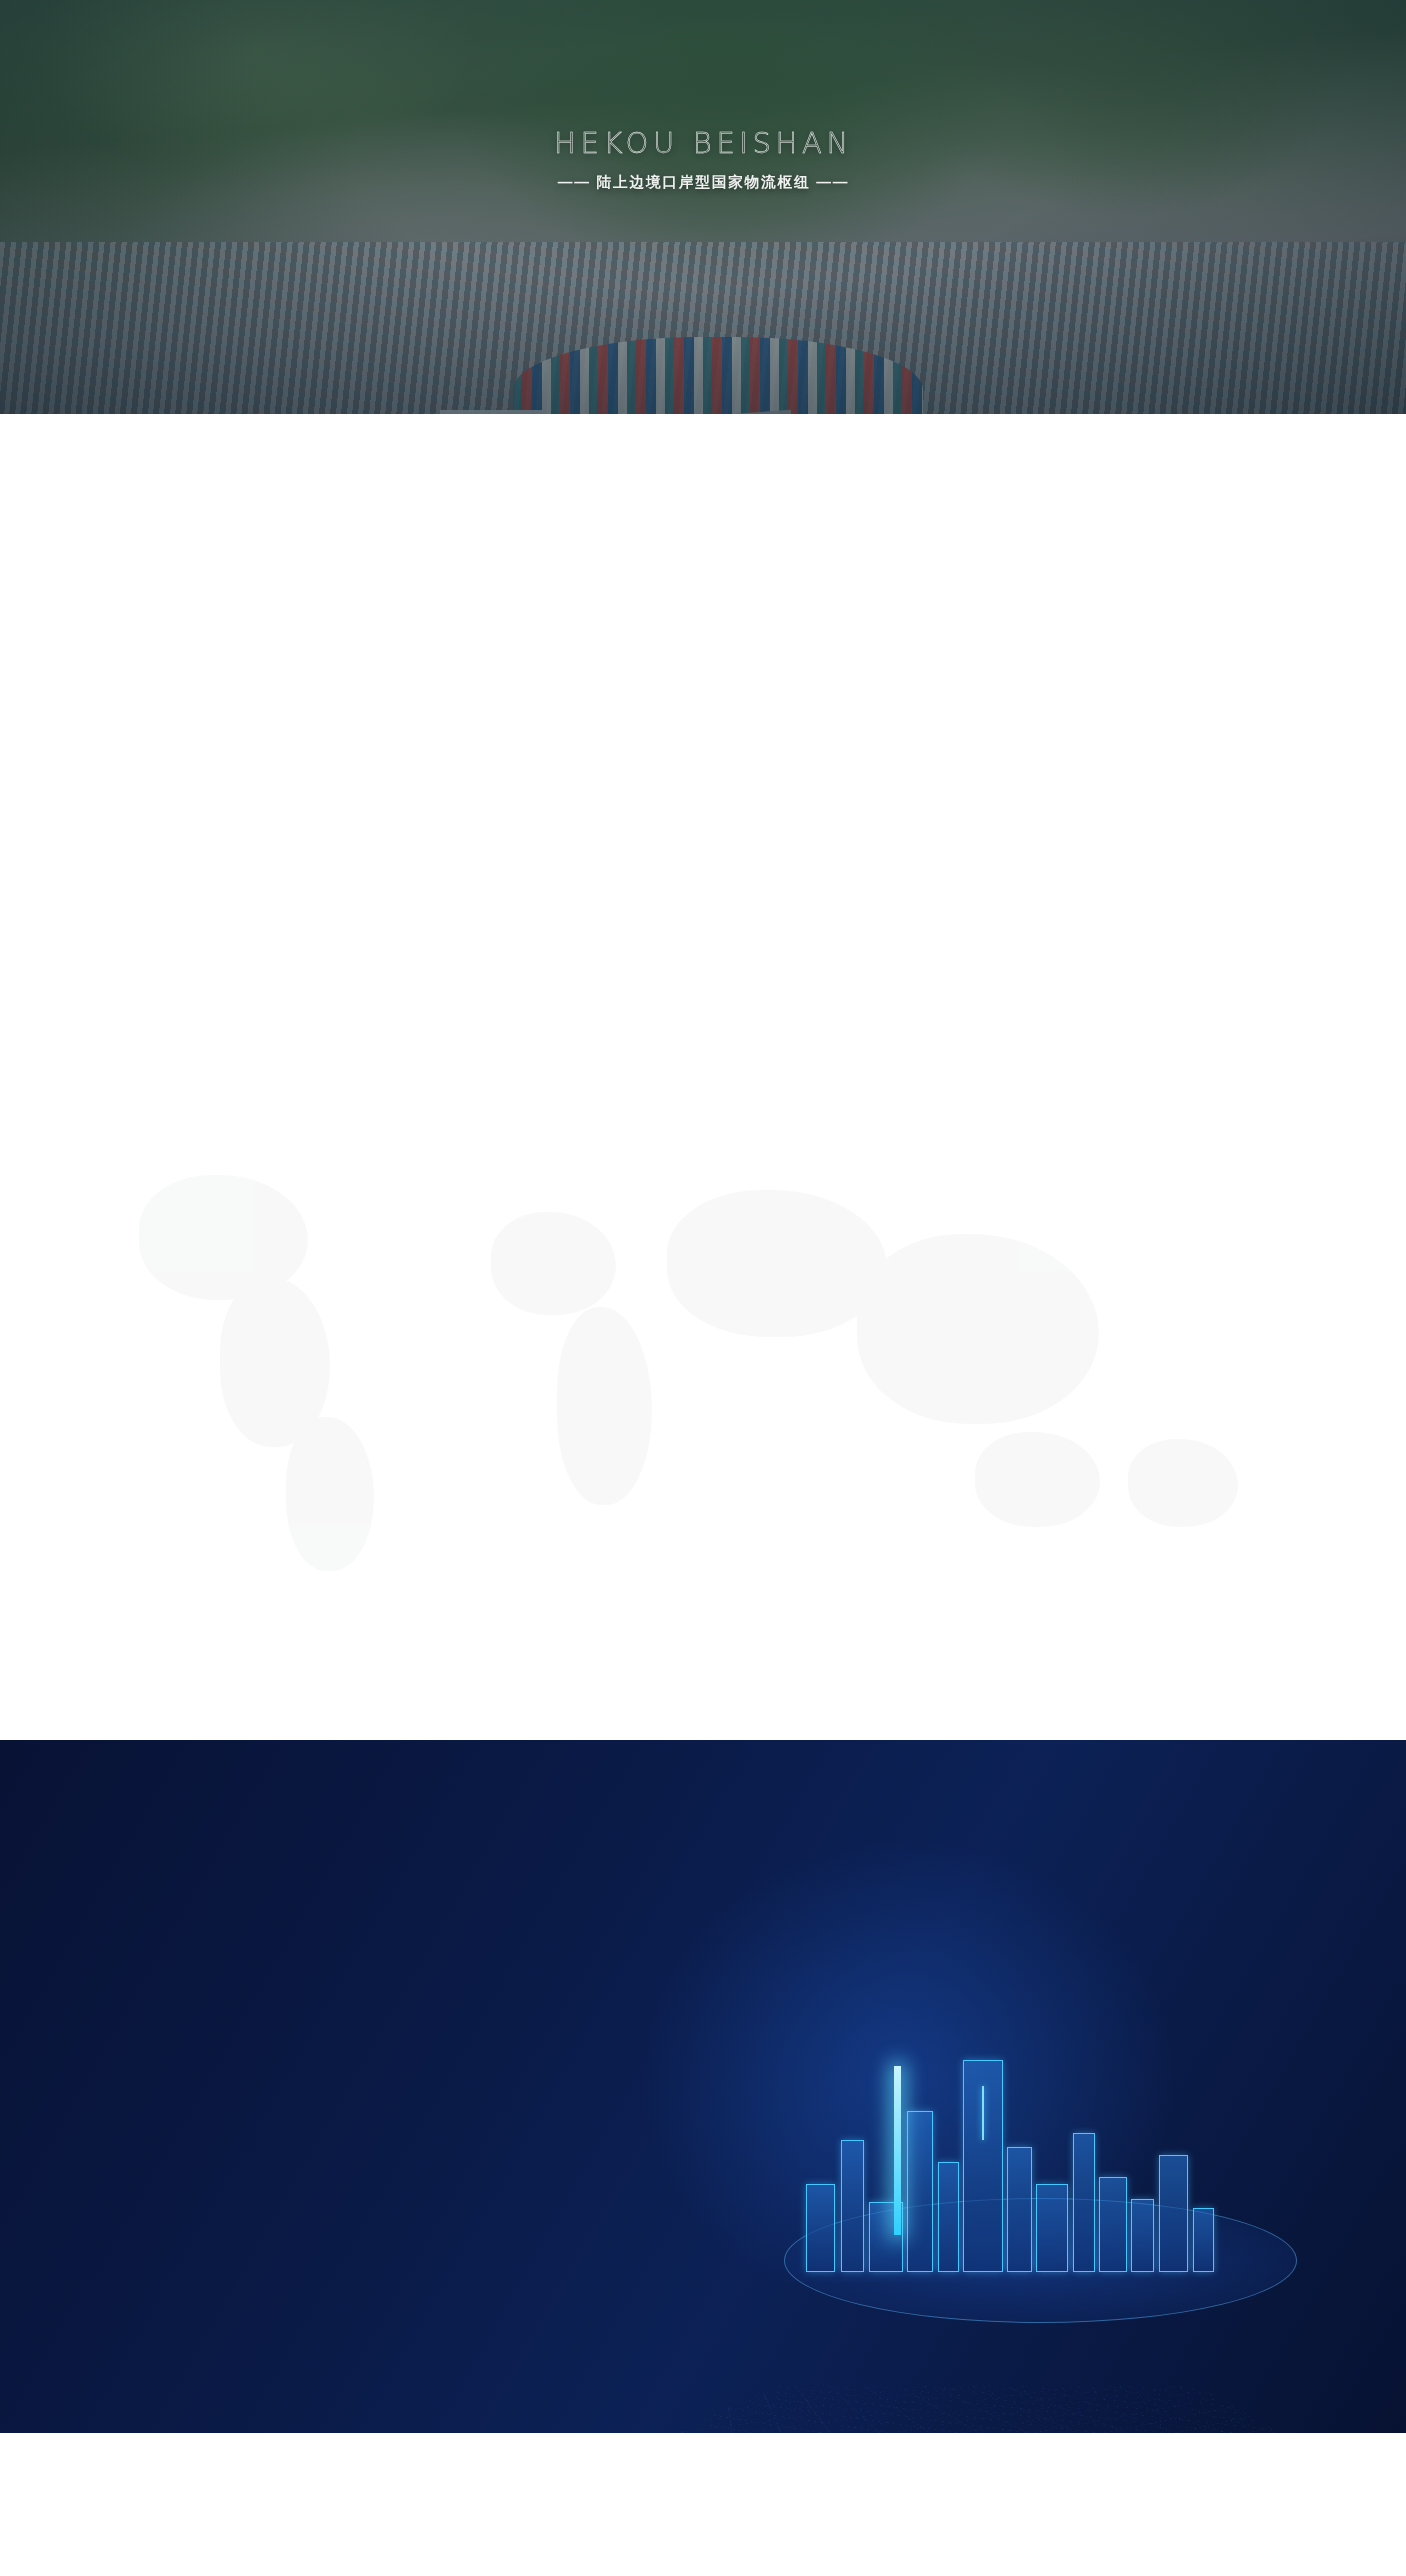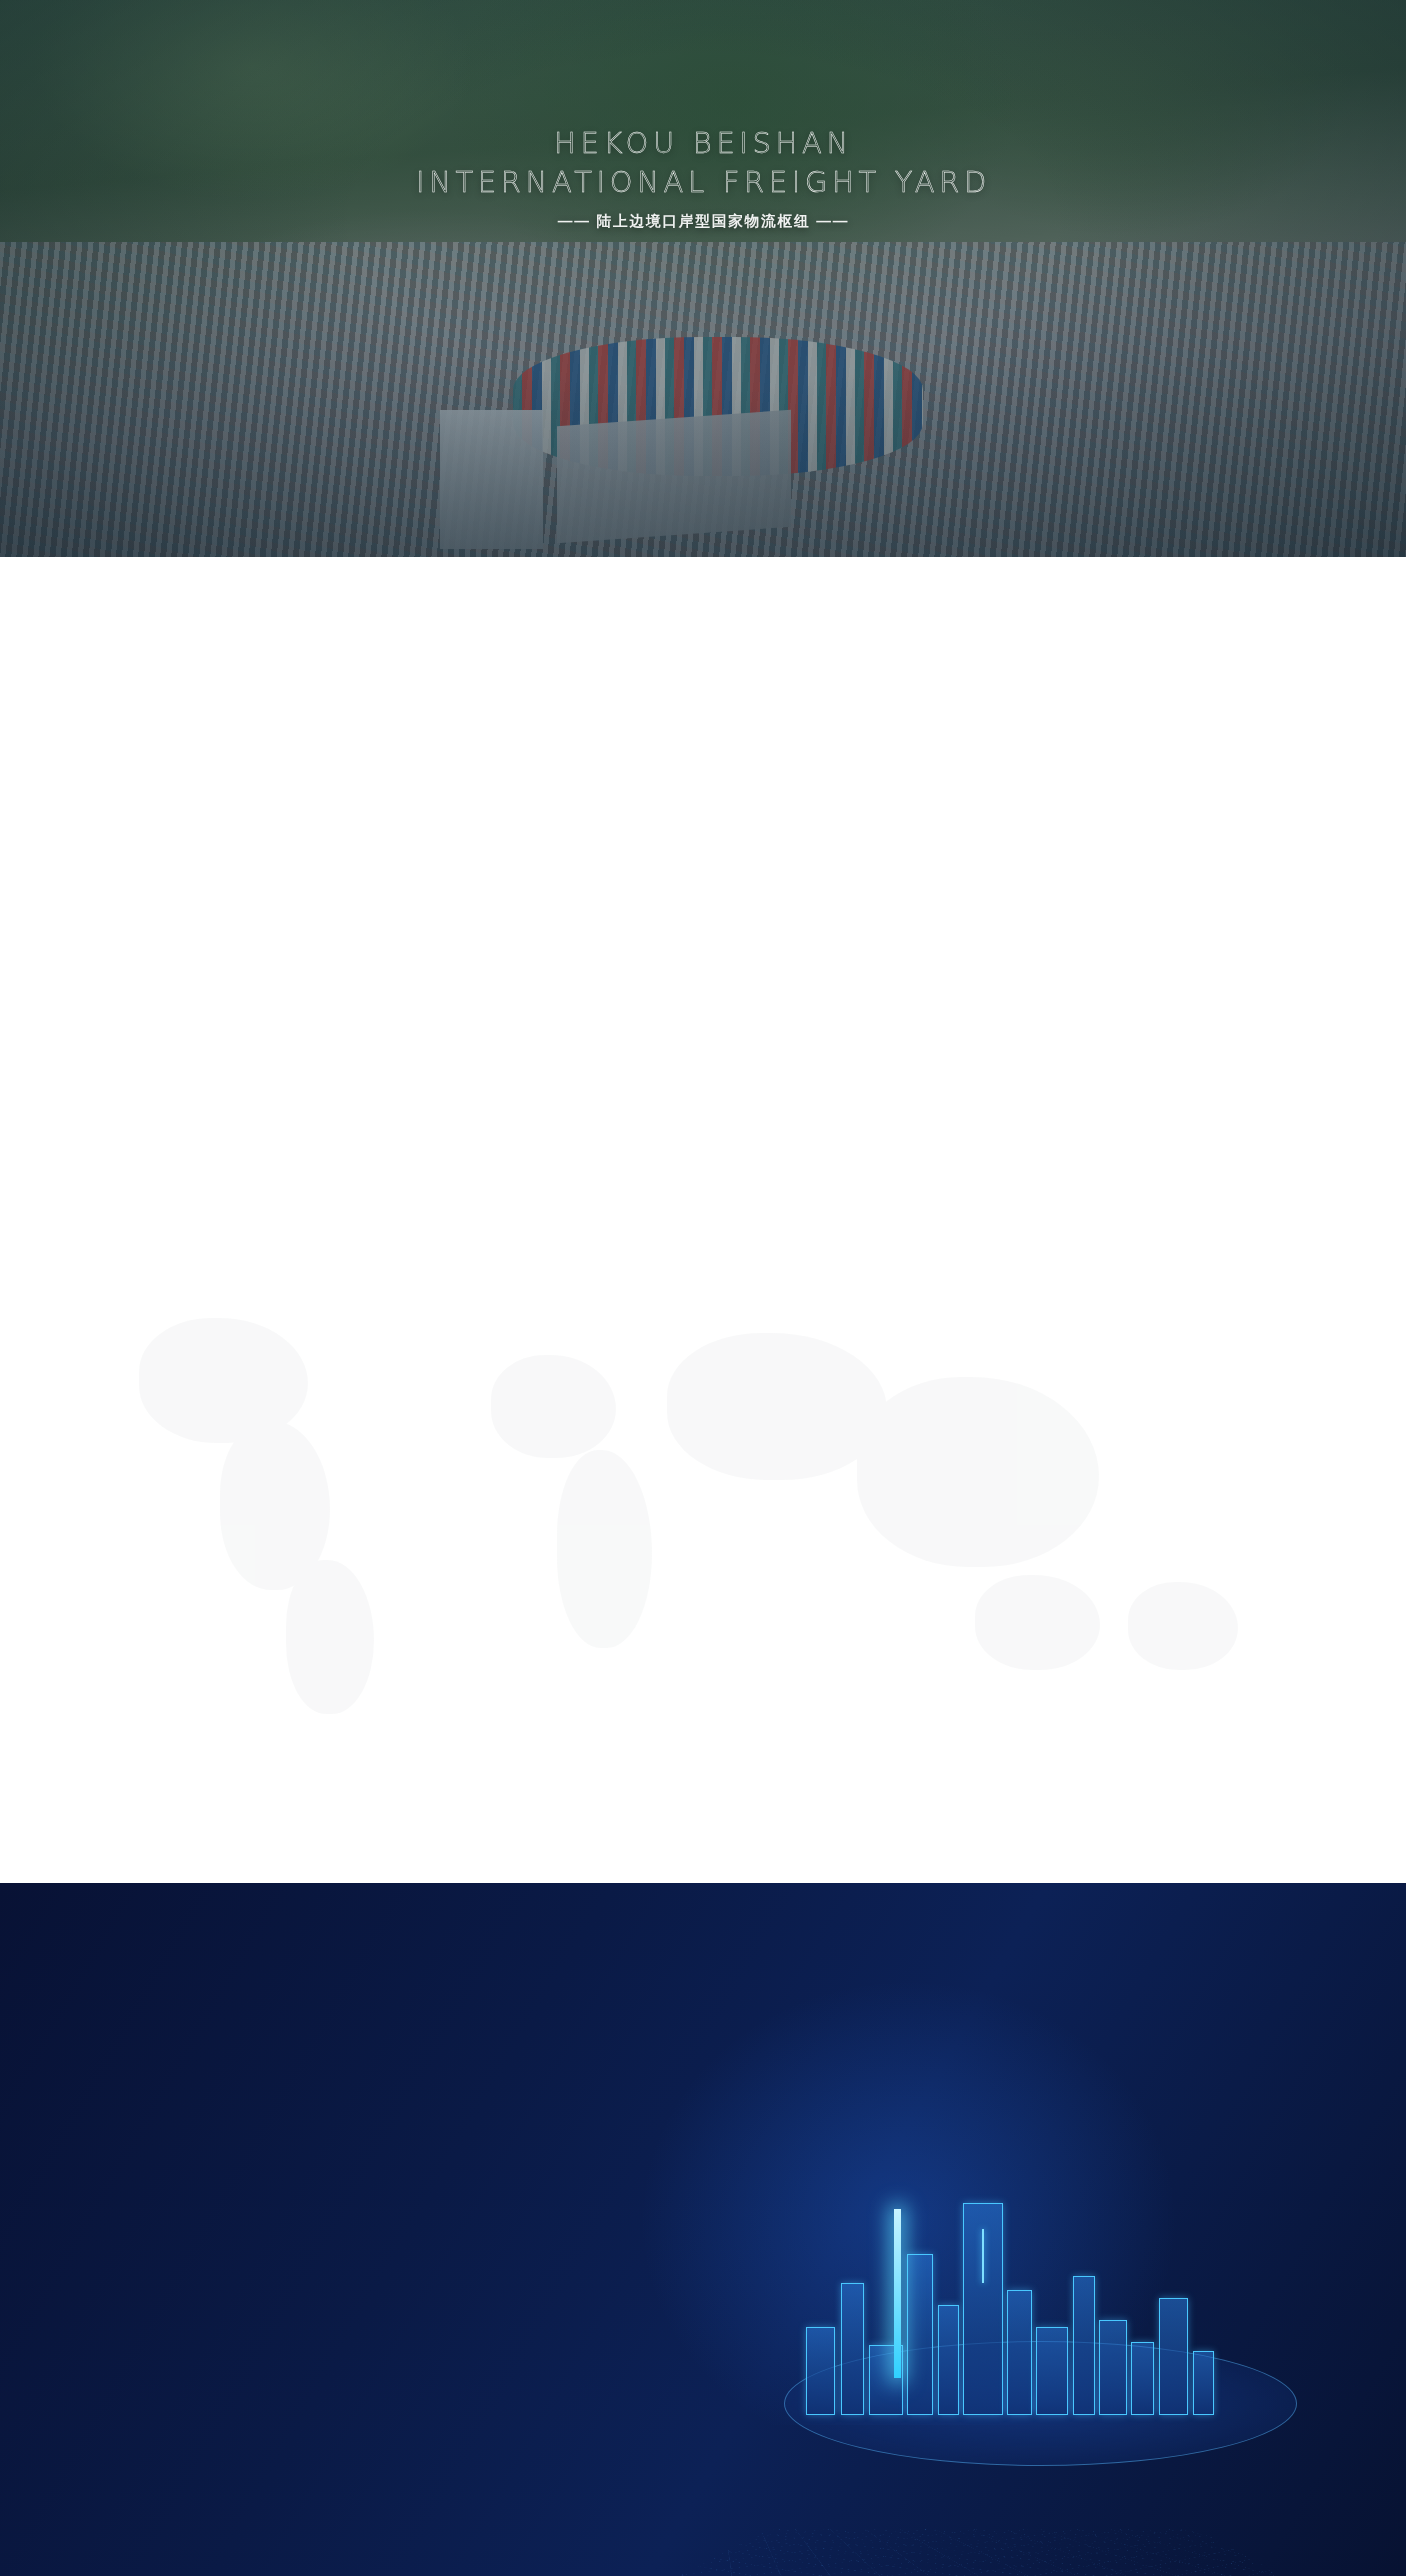--- a/index.html
+++ b/index.html
@@ -3,21 +3,21 @@
 <meta charset="utf-8">
 <style>
   * { margin:0; padding:0; box-sizing:border-box; }
   html,body { background:#ffffff; }
   body {
     width:1407px; height:2576px; position:relative; overflow:hidden;
     font-family:"Liberation Sans","DejaVu Sans",sans-serif;
   }
 
   
-  .hero { position:relative; width:1407px; height:557px; overflow:hidden;
+  .hero { position:relative; width:1407px; height:414px; overflow:hidden;
           background:#ec4899; }
   .hero-photo { position:absolute; inset:0; }
   
   .hero-photo .terrain {
     position:absolute; inset:0;
     background:
       radial-gradient(ellipse 366px 220px at 18% 12%, #5d7a4e 0%, transparent 60%),
       radial-gradient(ellipse 440px 308px at 52% 18%, #3e5f36 0%, transparent 65%),
       radial-gradient(ellipse 381px 264px at 80% 14%, #4a6440 0%, transparent 60%),
       radial-gradient(ellipse 513px 308px at 30% 72%, #8a8a86 0%, transparent 62%),
@@ -173,21 +173,20 @@
     <div class="terrain"></div>
     <div class="yard"></div>
     <div class="containers"></div>
     <div class="bldg-a"></div>
     <div class="bldg-b"></div>
     <div class="tint"></div>
     <div class="vign"></div>
   </div>
   <div class="hero-text">
     <div class="hero-en1">HEKOU BEISHAN</div>
-    <div class="hero-en2">INTERNATIONAL FREIGHT YARD</div>
     <div class="hero-sub">—— 陆上边境口岸型国家物流枢纽 ——</div>
   </div>
 </section>
 
 <section class="intro">
   <div class="intro-accent"></div>
 
   <div class="intro-left">
     <div class="intro-h1">INTRODUCTION</div>
     <div class="intro-h2">园区简介</div>

